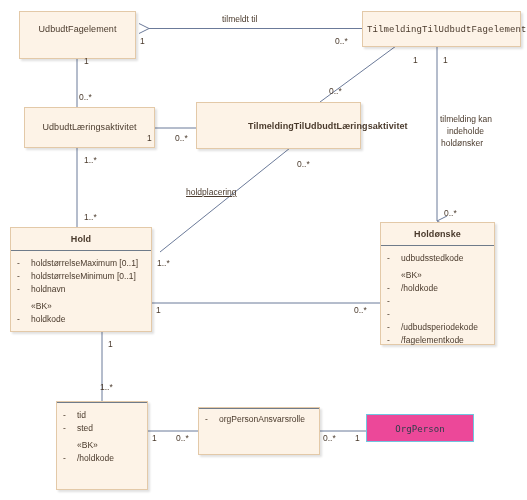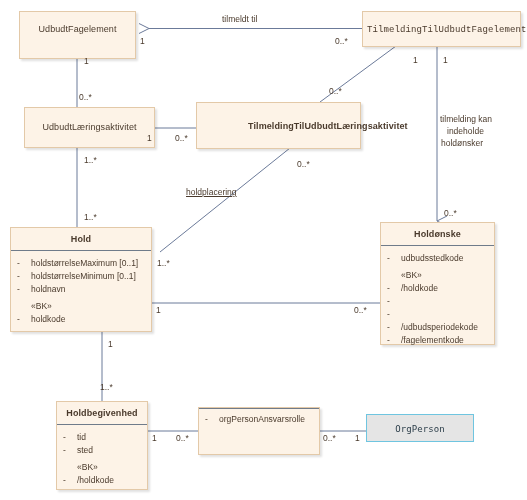--- a/index.html
+++ b/index.html
@@ -29,21 +29,21 @@
     position: absolute;
     box-sizing: border-box;
     background: #FDF3E7;
     border: 1px solid #E3C9A8;
     box-shadow: 2px 2px 2px rgba(0,0,0,0.12);
   }
   .uml-class.plain {
     background: #FDF3E7;
   }
   .uml-class.highlight {
-    background: #e5e5e5;
+    background: #ec4899;
     border: 1px solid #6FC5E0;
     box-shadow: none;
   }
   .cls-header {
     text-align: center;
     color: #4A3A2C;
     font-size: 9px;
     padding: 5px 4px 5px 4px;
     line-height: 12px;
     letter-spacing: 0.1px;
@@ -218,21 +218,20 @@
         <span class="attr-name">/udbudsperiodekode</span>
       </div>
       <div class="attr-row">
         <span class="attr-vis">-</span>
         <span class="attr-name">/fagelementkode</span>
       </div>
     </div>
   </div>
 
   <div class="uml-class plain" style="left:56px; top:401px; width:92px; height:89px;">
-    <div class="cls-header" style="font-weight:bold;">Holdbegivenhed</div>
     <div class="cls-divider"></div>
     <div class="cls-attrs">
       <div class="attr-row">
         <span class="attr-vis">-</span>
         <span class="attr-name">tid</span>
       </div>
       <div class="attr-row">
         <span class="attr-vis">-</span>
         <span class="attr-name">sted</span>
       </div>

